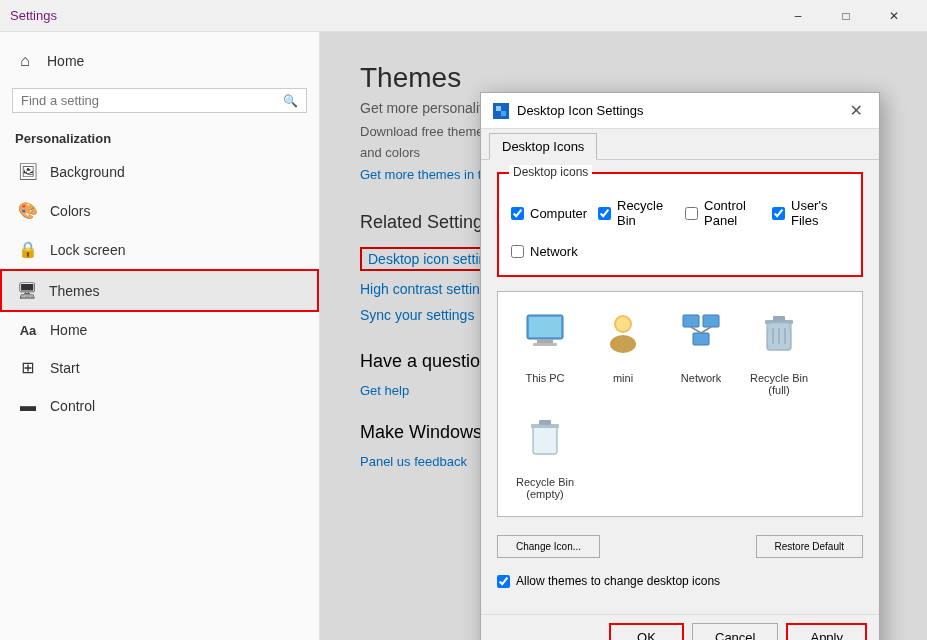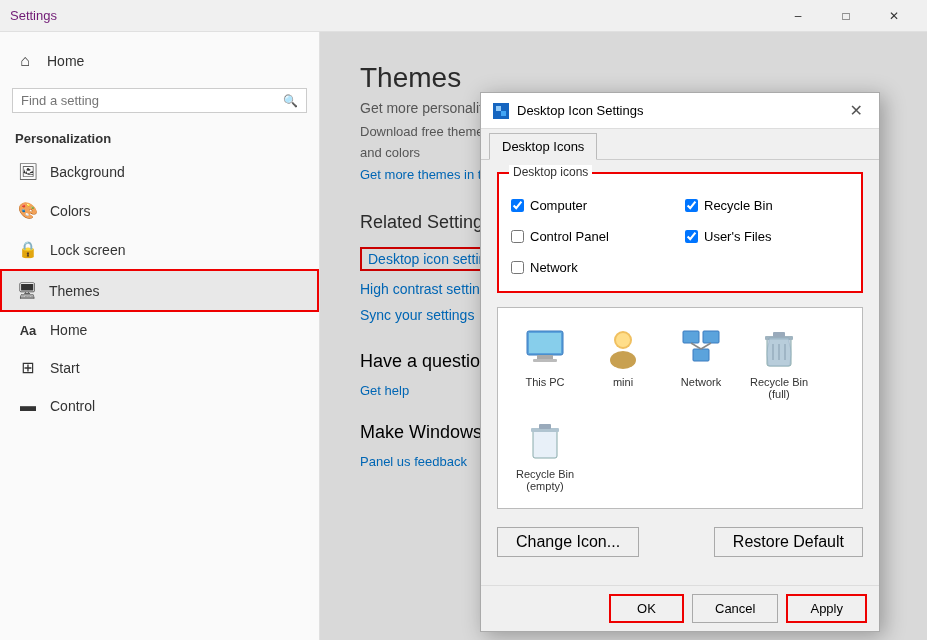--- a/index.html
+++ b/index.html
@@ -52,32 +52,32 @@
     .dialog-tabs { display: flex; padding: 4px 8px 0; background: #f0f0f0; border-bottom: 1px solid #ccc; }
     .dialog-tab { padding: 5px 12px; font-size: 13px; cursor: pointer; background: #e0e0e0; border: 1px solid #bbb; border-bottom: none; margin-right: 2px; }
     .dialog-tab.active { background: #f0f0f0; border-bottom: 1px solid #f0f0f0; margin-bottom: -1px; z-index: 1; }
     .dialog-body { padding: 12px 16px; background: #f0f0f0; }
 
     
     .groupbox { border: 1px solid #bbb; padding: 10px 12px; margin-bottom: 14px; background: #fff; position: relative; }
     .groupbox-title { position: absolute; top: -9px; left: 10px; background: #fff; padding: 0 4px; font-size: 12px; color: #333; }
     .checkbox-row { display: flex; align-items: center; gap: 6px; margin: 6px 0; font-size: 13px; }
     .checkbox-row input[type=checkbox] { margin: 0; }
-    .checkboxes-grid { display: grid; grid-template-columns: 1fr 1fr; gap: 4px 10px; margin-top: 8px; }
+    .checkboxes-grid { display: grid; grid-template-columns: 1fr 1fr 1fr 1fr; gap: 4px 10px; margin-top: 8px; }
 
     
     .icon-preview { border: 1px solid #bbb; background: #fff; padding: 12px; margin-bottom: 12px; min-height: 130px; }
     .icon-grid { display: flex; flex-wrap: wrap; gap: 8px; align-items: flex-start; }
-    .icon-item { display: flex; flex-direction: column; align-items: center; gap: 4px; width: 70px; cursor: pointer; padding: 4px; }
+    .icon-item { display: flex; flex-direction: column; align-items: center; gap: 16px; width: 70px; cursor: pointer; padding: 4px; }
     .icon-visual { width: 48px; height: 48px; display: flex; align-items: center; justify-content: center; }
     .icon-label { font-size: 11px; text-align: center; color: #333; }
 
     
     .dialog-action-row { display: flex; justify-content: space-between; padding: 6px 0; margin-bottom: 10px; }
-    .dialog-btn { padding: 5px 18px; font-size: 16px; border: 1px solid #aaa; background: #f0f0f0; cursor: pointer; min-width: 90px; }
+    .dialog-btn { padding: 5px 18px; font-size: 10px; border: 1px solid #aaa; background: #f0f0f0; cursor: pointer; min-width: 90px; }
 
     
     .allow-themes-row { display: flex; align-items: center; gap: 6px; font-size: 12px; margin-bottom: 14px; }
 
     
     .dialog-footer { display: flex; justify-content: flex-end; gap: 8px; padding: 8px 12px; border-top: 1px solid #ddd; background: #f0f0f0; }
     .footer-btn { padding: 5px 22px; font-size: 13px; border: 1px solid #aaa; background: #f0f0f0; cursor: pointer; min-width: 75px; }
     .footer-btn.highlighted { border: 2px solid #e00; }
 
     
@@ -289,20 +289,24 @@
 (empty)</span>
                 </div>
               </div>
             </div>
 
             <div class="dialog-action-row">
               <button class="dialog-btn">Change Icon...</button>
               <button class="dialog-btn">Restore Default</button>
             </div>
 
+            <div class="allow-themes-row">
+              <input type="checkbox" id="cb-allow-themes" checked="" style="">
+              <label for="cb-allow-themes">Allow themes to change desktop icons</label>
+            </div>
           </div>
 
           <div class="dialog-footer">
             <button class="footer-btn highlighted">OK</button>
             <button class="footer-btn">Cancel</button>
             <button class="footer-btn highlighted">Apply</button>
           </div>
         </div>
       </div>
     </div>

